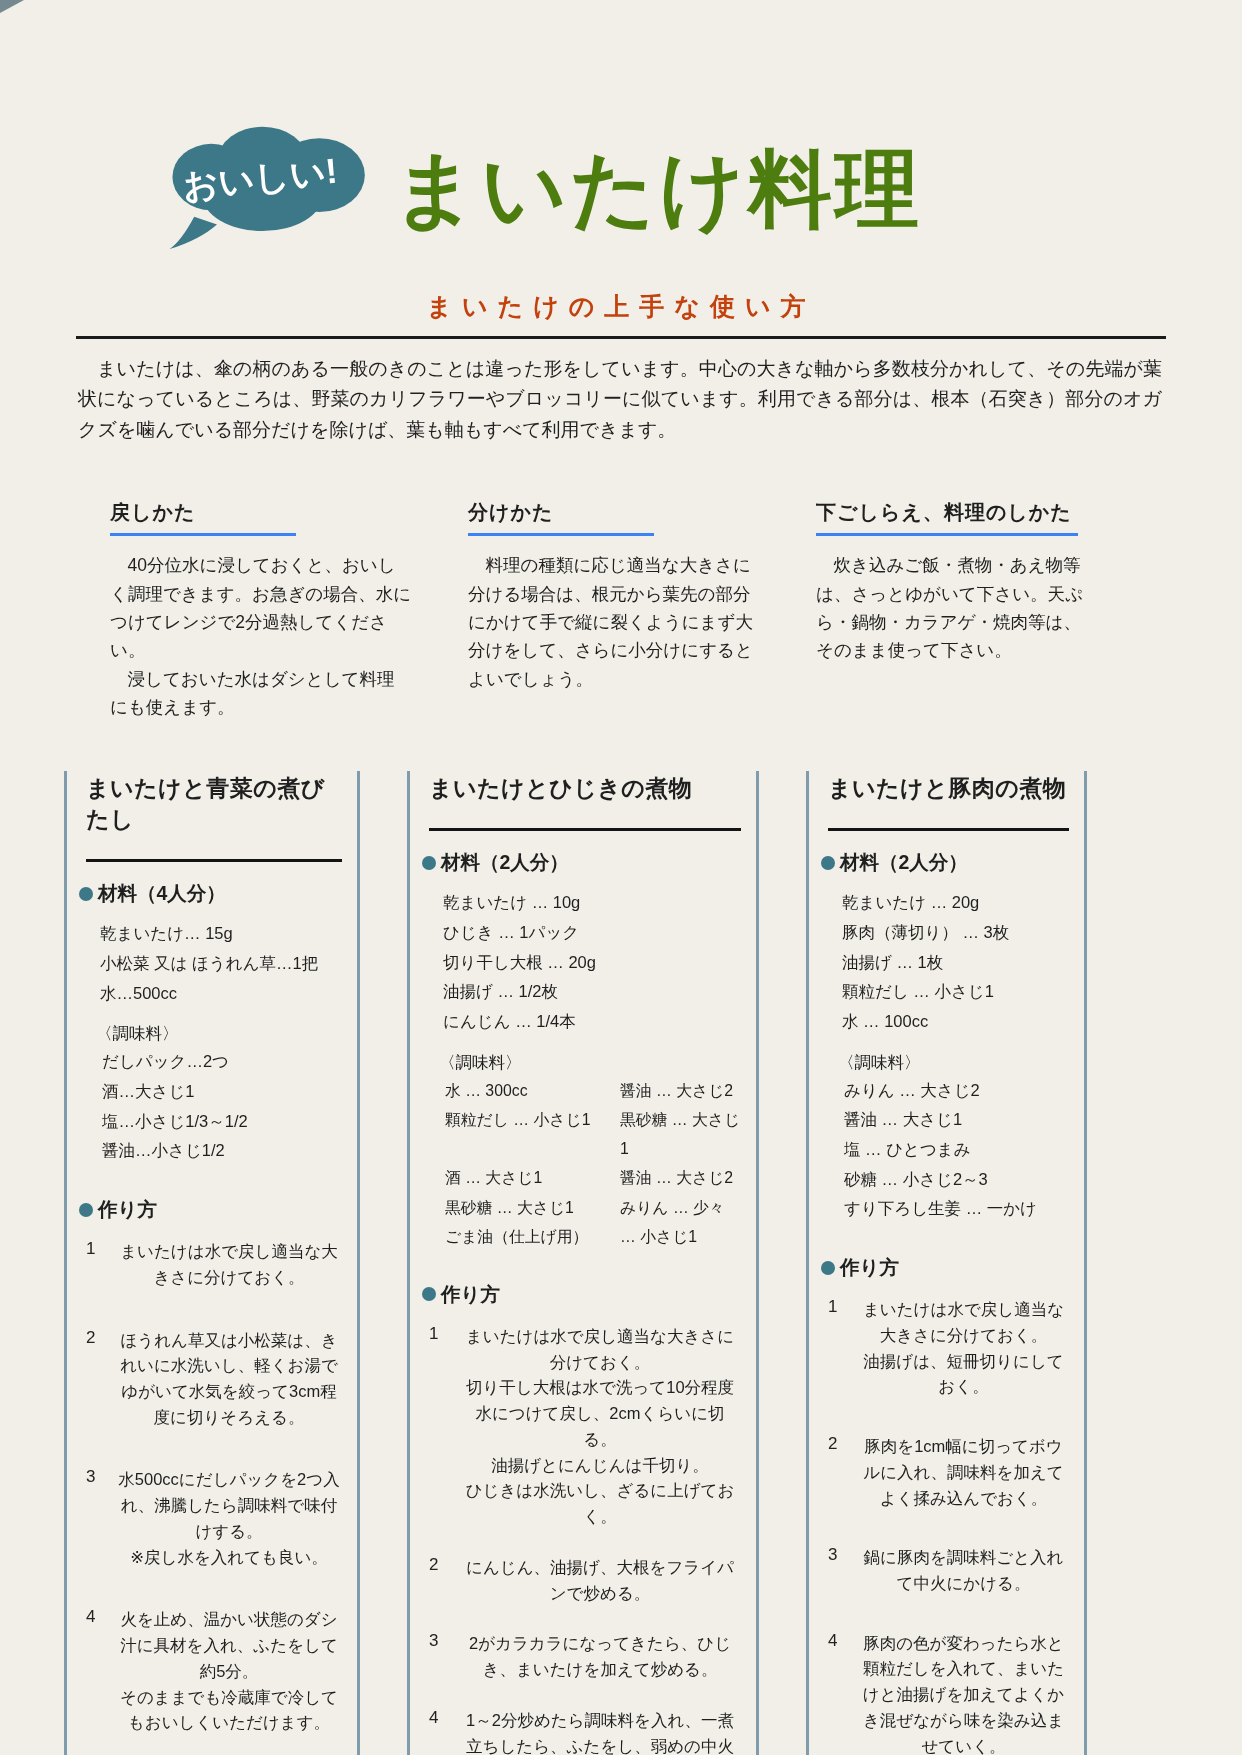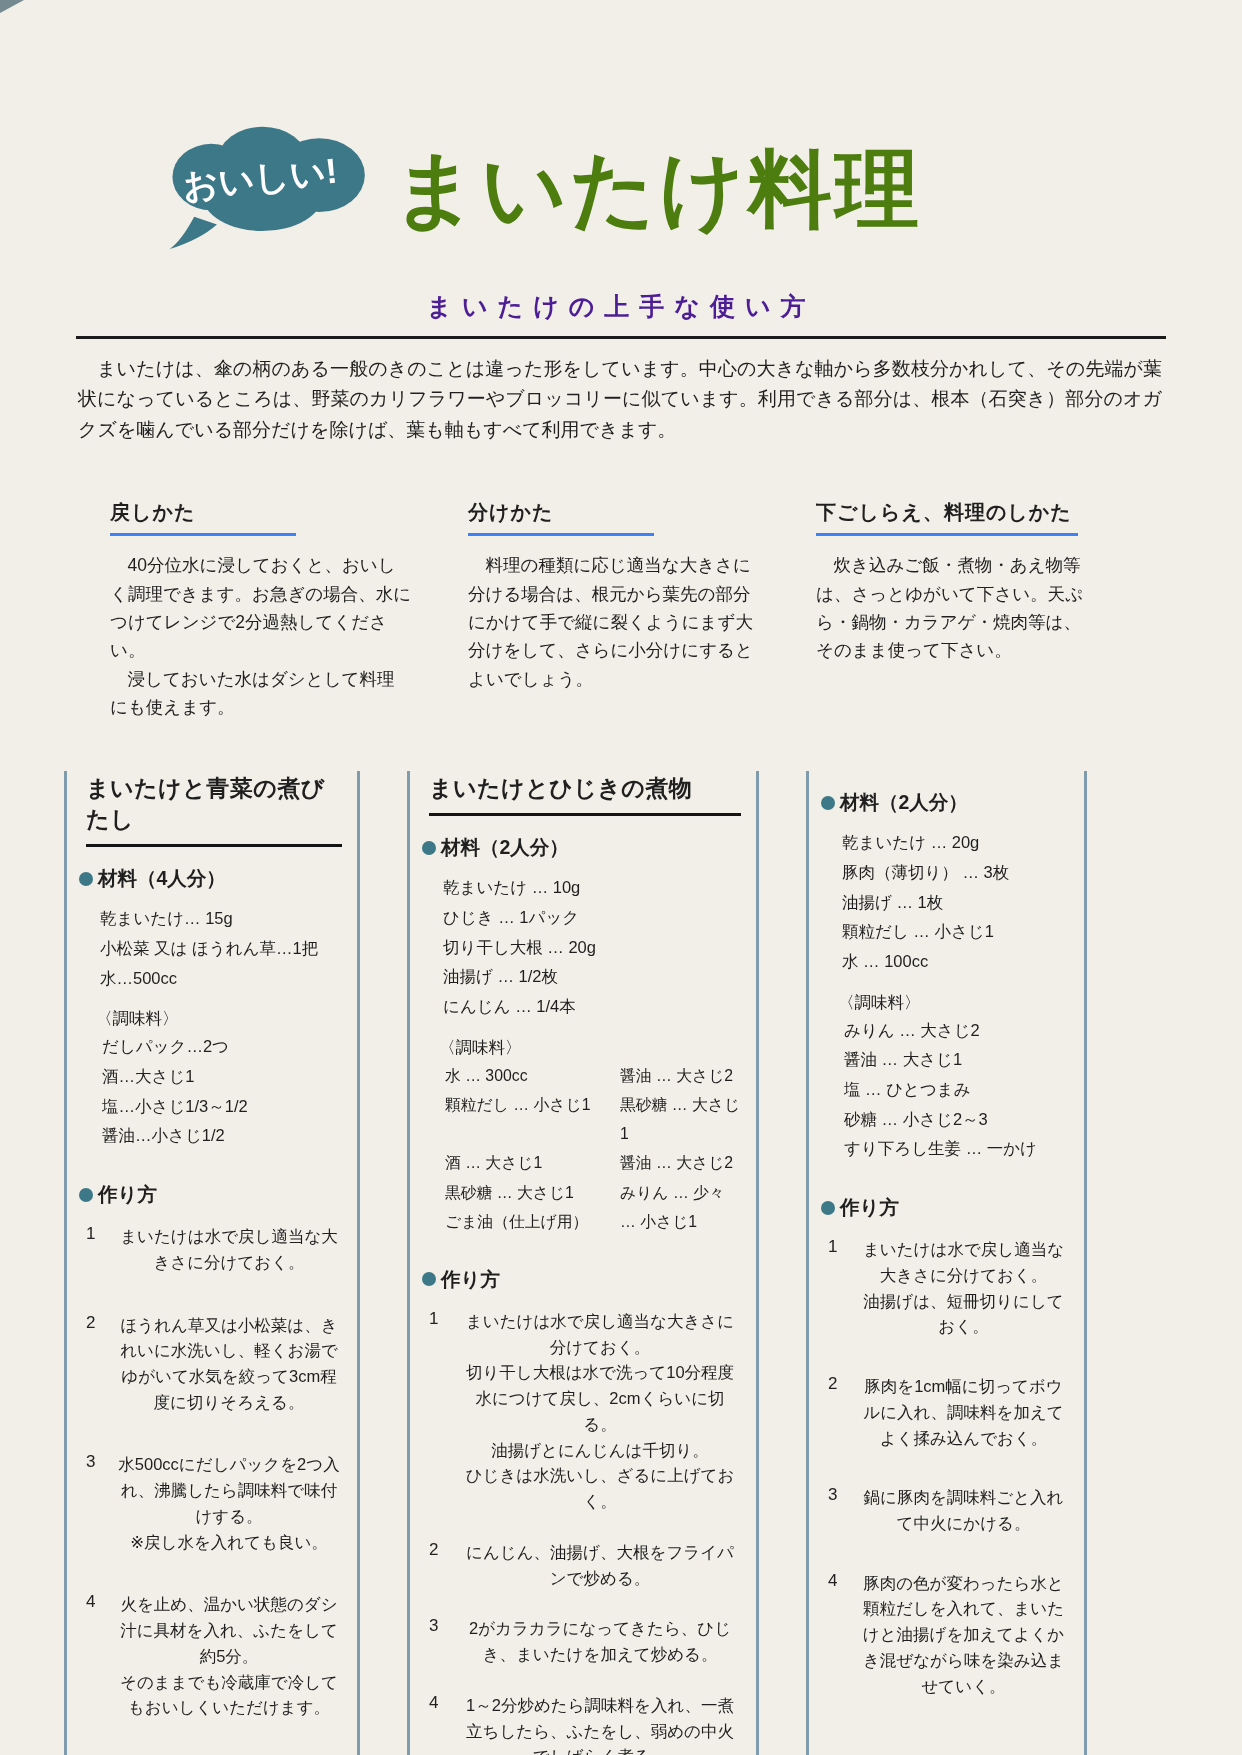--- a/index.html
+++ b/index.html
@@ -6,36 +6,36 @@
   html,body { margin:0; padding:0; }
   body { background:#d8d6cf; font-family:"Liberation Sans","DejaVu Sans",sans-serif; color:#1f1f1f; }
   .page { position:relative; width:1242px; height:1755px; margin:0 auto; background:#f1efe7; overflow:hidden; }
   .corner-mark { position:absolute; top:0; left:0; width:24px; height:13px; background:#55707a; clip-path:polygon(0 0,100% 0,0 100%); opacity:.8; }
 
   
   .masthead { display:flex; align-items:center; gap:12px; margin:118px 0 0 162px; }
   .badge { flex:0 0 auto; }
   .main-title { margin:0; font-family:"DejaVu Serif","Liberation Serif",serif; font-weight:700; font-size:84px; letter-spacing:3px; color:#4d7c0f; line-height:1; }
 
-  .subtitle { margin-top:30px; text-align:center; font-size:25px; letter-spacing:10px; font-weight:600; color:#4c1d95; }
+  .subtitle { margin-top:30px; text-align:center; font-size:25px; letter-spacing:10px; font-weight:600; color:#c2410c; }
   .rule { height:3px; background:#1b1b1b; margin:13px 76px 0 76px; }
   .intro { margin:15px 80px 0 78px; font-size:19px; line-height:1.6; text-align:justify; white-space:pre-line; }
 
   
   .tips { display:flex; margin:54px 0 0 110px; gap:56px; }
   .tip { }
   .tip-1 { width:302px; } .tip-2 { width:292px; } .tip-3 { width:282px; }
   .tip h3 { font-size:20px; font-weight:700; margin:0 0 15px 0; display:inline-block; border-bottom:3px solid #3b82f6; padding:0 6px 7px 0; min-width:186px; letter-spacing:1px; }
   .tip p { margin:0; font-size:17.5px; line-height:1.62; white-space:pre-line; }
 
   
   .recipes { display:flex; align-items:stretch; margin:50px 0 0 64px; gap:47px; }
   .recipe { border-left:3px solid #7e9cab; border-right:3px solid #7e9cab; padding:0 15px 28px 19px; min-height:818px; }
   .r1 { width:296px; } .r2 { width:352px; } .r3 { width:281px; }
-  .recipe-title { font-size:23px; font-weight:700; margin:0 0 8px 0; padding:2px 0 9px 0; border-bottom:3.5px solid #141414; letter-spacing:.5px; }
+  .recipe-title { font-size:23px; font-weight:700; margin:0 0 8px 0; padding:2px 0 24px 0; border-bottom:3.5px solid #141414; letter-spacing:.5px; }
 
   .sec-head { display:flex; align-items:center; gap:5px; font-size:19.5px; font-weight:700; margin:18px 0 12px 0; }
   .sec-head.method { margin:30px 0 16px 0; }
   .dot { width:14px; height:14px; border-radius:50%; background:#3d7888; flex:0 0 auto; margin-left:-7px; }
 
   .ing-list { list-style:none; margin:0 0 0 14px; padding:0; font-size:16.5px; line-height:1.8; }
   .seasoning-label { margin:15px 0 2px 10px; font-size:16.5px; }
   .ing-list.seasoning { margin-left:16px; }
   .pair-grid { margin-left:16px; display:grid; grid-template-columns:minmax(152px,auto) auto; column-gap:23px; font-size:15.8px; line-height:1.85; }
 
@@ -182,20 +182,21 @@
         </div>
         <div class="step">
           <span class="num">4</span>
           <span class="txt">1～2分炒めたら調味料を入れ、一煮立ちしたら、ふたをし、弱めの中火でしばらく煮る。</span>
         </div>
 
       </div>
     </section>
 
     <section class="recipe r3">
+      <h2 class="recipe-title">まいたけと豚肉の煮物</h2>
       <div class="sec-head">
         <span class="dot"></span>
         <span>材料（2人分）</span>
       </div>
       <ul class="ing-list">
         <li>乾まいたけ … 20g</li>
         <li>豚肉（薄切り） … 3枚</li>
         <li>油揚げ … 1枚</li>
         <li>顆粒だし … 小さじ1</li>
         <li>水 … 100cc</li>

